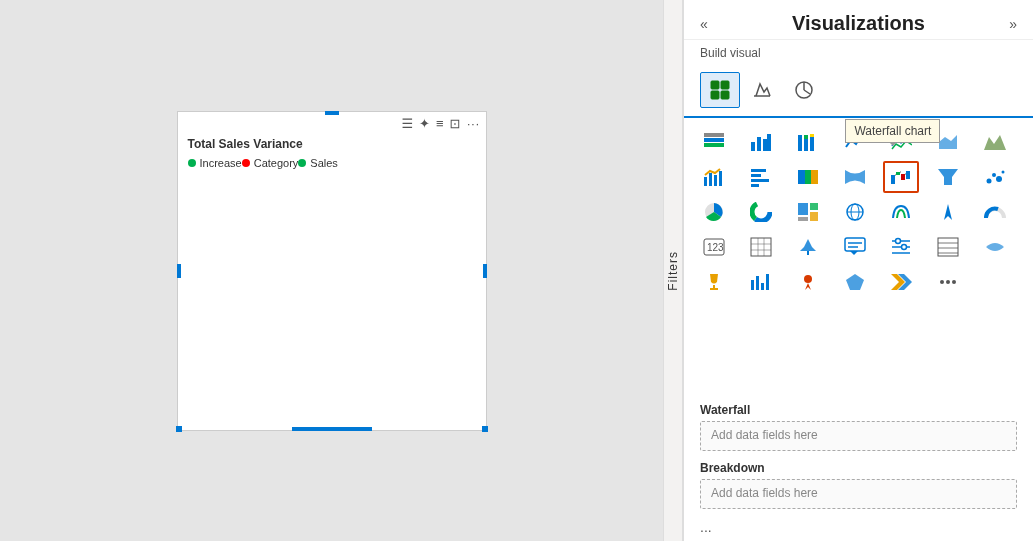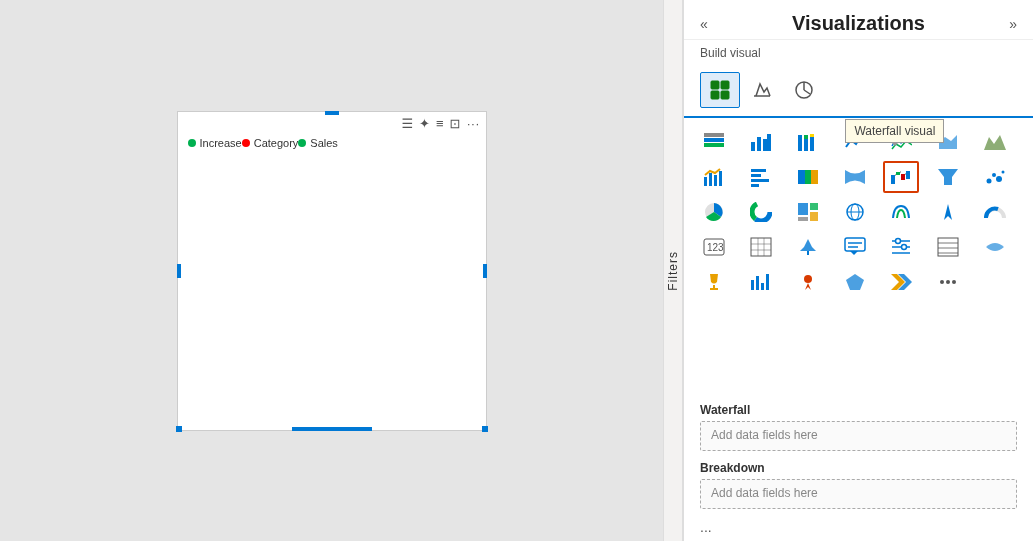--- a/index.html
+++ b/index.html
@@ -290,20 +290,21 @@
   <div class="visual-container">
 
     <div class="visual-toolbar">
       <span style="font-size:13px; color:#555;">☰</span>
       <span style="font-size:13px; color:#555;">✦</span>
       <span style="font-size:13px; color:#555;">≡</span>
       <span style="font-size:13px; color:#555;">⊡</span>
       <span style="font-size:13px; color:#555;">···</span>
     </div>
 
+    <div class="visual-title">Total Sales Variance</div>
 
     <div class="visual-legend">
       <div class="legend-item">
         <div class="legend-dot" style="background:#00b050;"></div>
         <span>Increase</span>
       </div>
       <div class="legend-item">
         <div class="legend-dot" style="background:#ff0000;"></div>
         <span>Category</span>
       </div>
@@ -441,21 +442,21 @@
             <rect x="8" y="3" width="6" height="14" fill="#00b050"></rect>
             <rect x="14" y="3" width="7" height="14" fill="#e8a000"></rect>
           </svg>
       </div>
       <div class="viz-icon">
         <svg width="22" height="20" viewBox="0 0 22 20">
             <path d="M1,3 Q11,10 21,3 L21,17 Q11,10 1,17 Z" fill="#0078d4" opacity="0.7"></path>
           </svg>
       </div>
       <div class="viz-icon highlighted" style="position:relative;">
-        <div class="tooltip-box">Waterfall visual</div>
+        <div class="tooltip-box">Waterfall chart</div>
         <svg width="22" height="20" viewBox="0 0 22 20">
           <rect x="1" y="8" width="4" height="9" fill="#0078d4"></rect>
           <rect x="6" y="5" width="4" height="3" fill="#00b050"></rect>
           <rect x="11" y="7" width="4" height="6" fill="#c00"></rect>
           <rect x="16" y="4" width="4" height="8" fill="#0078d4"></rect>
           <line x1="5" y1="8" x2="6" y2="8" stroke="#666" stroke-width="1"></line>
           <line x1="10" y1="5" x2="11" y2="5" stroke="#666" stroke-width="1"></line>
           <line x1="15" y1="7" x2="16" y2="7" stroke="#666" stroke-width="1"></line>
         </svg>
       </div>

